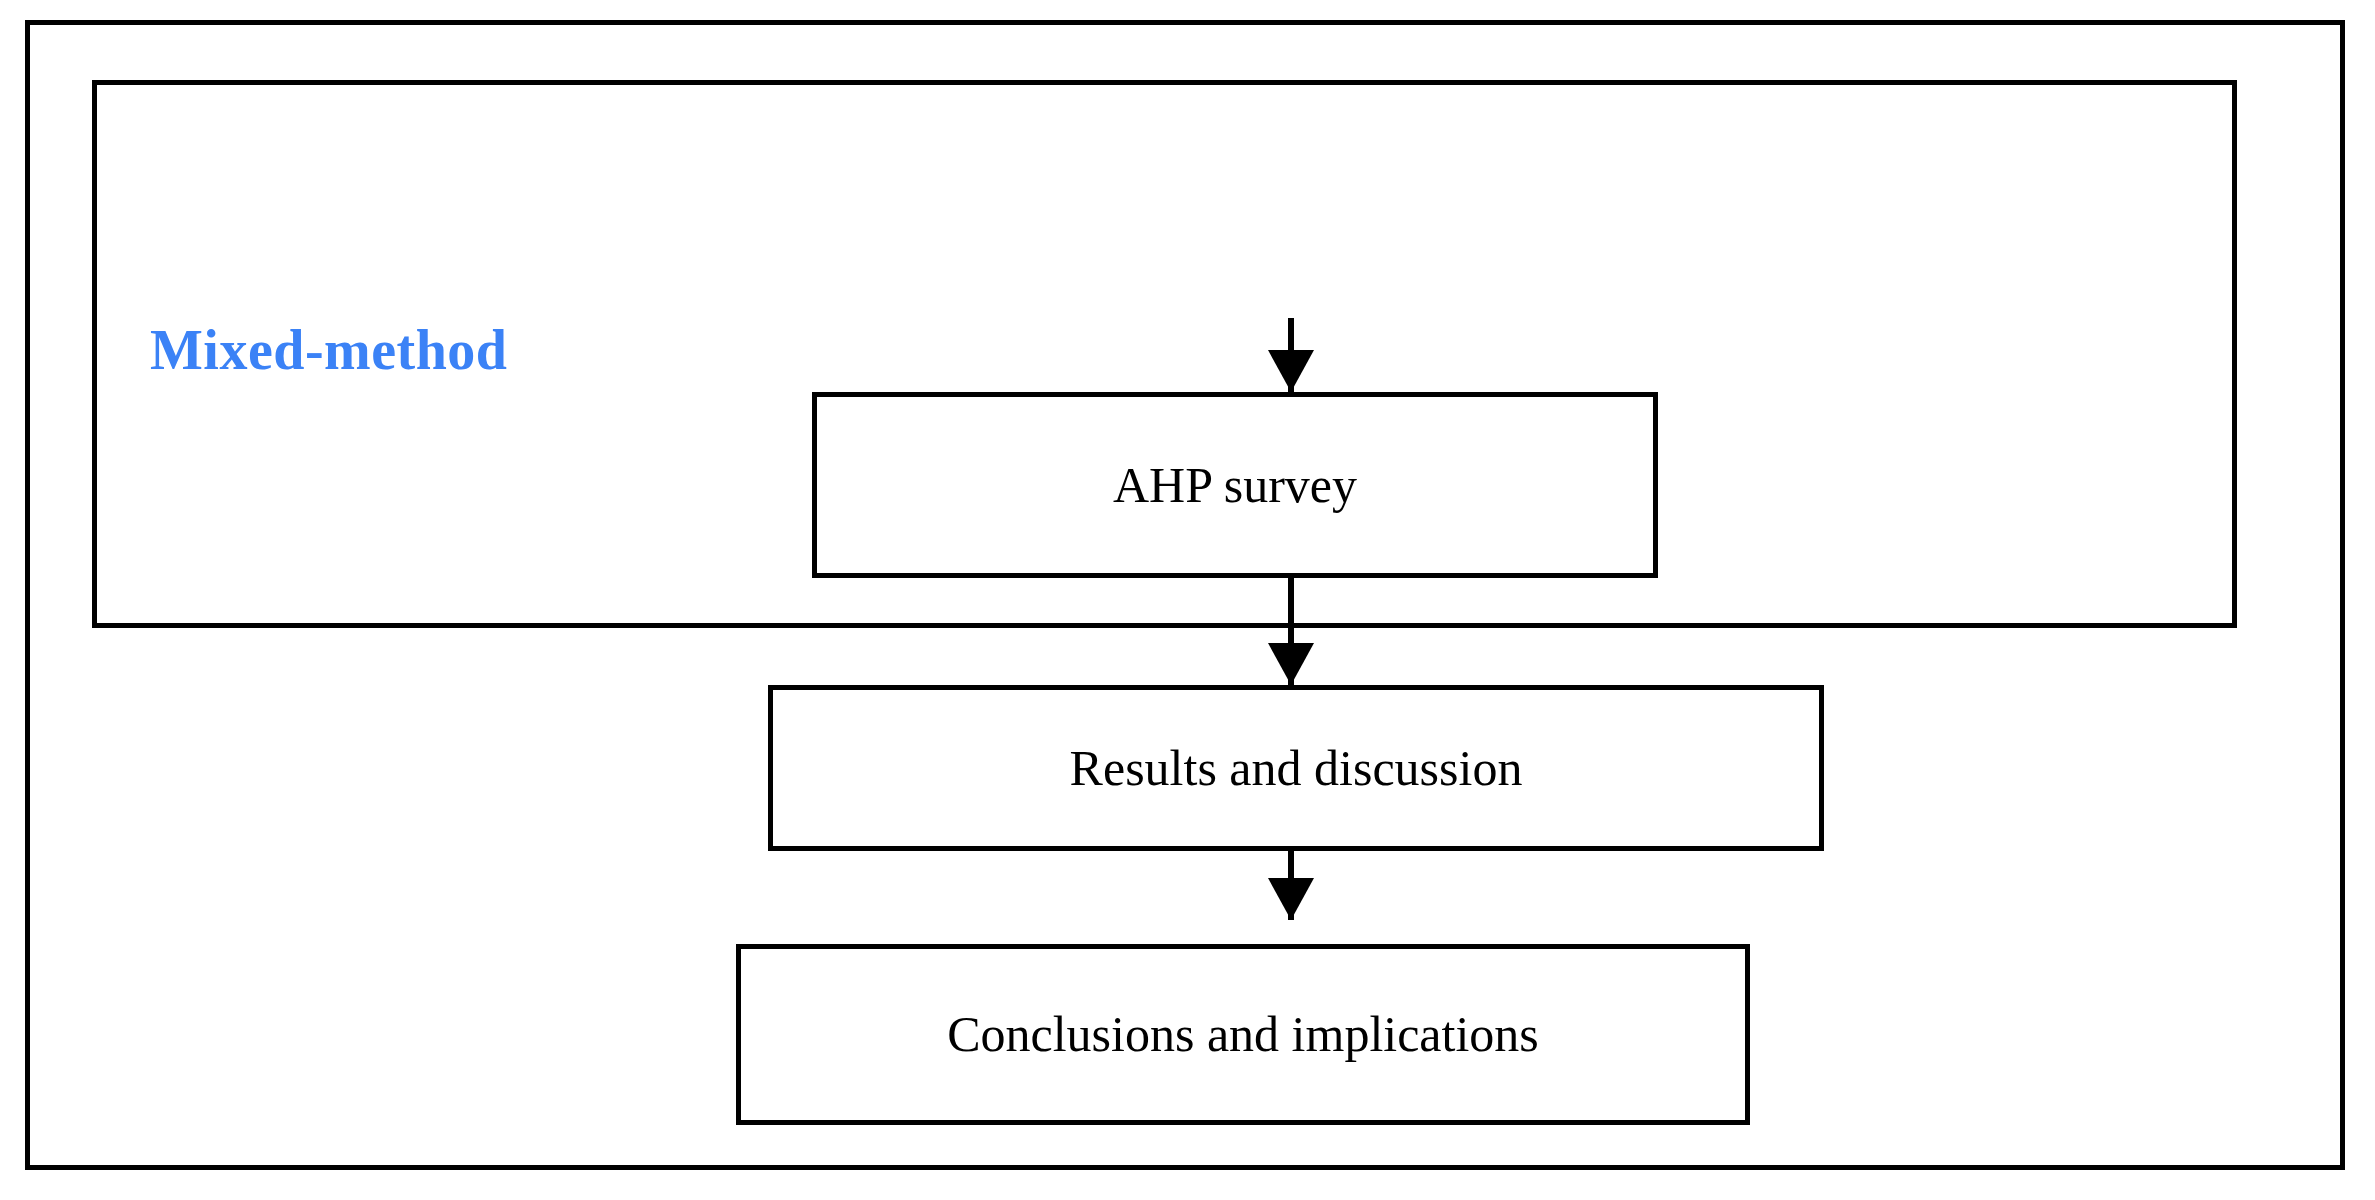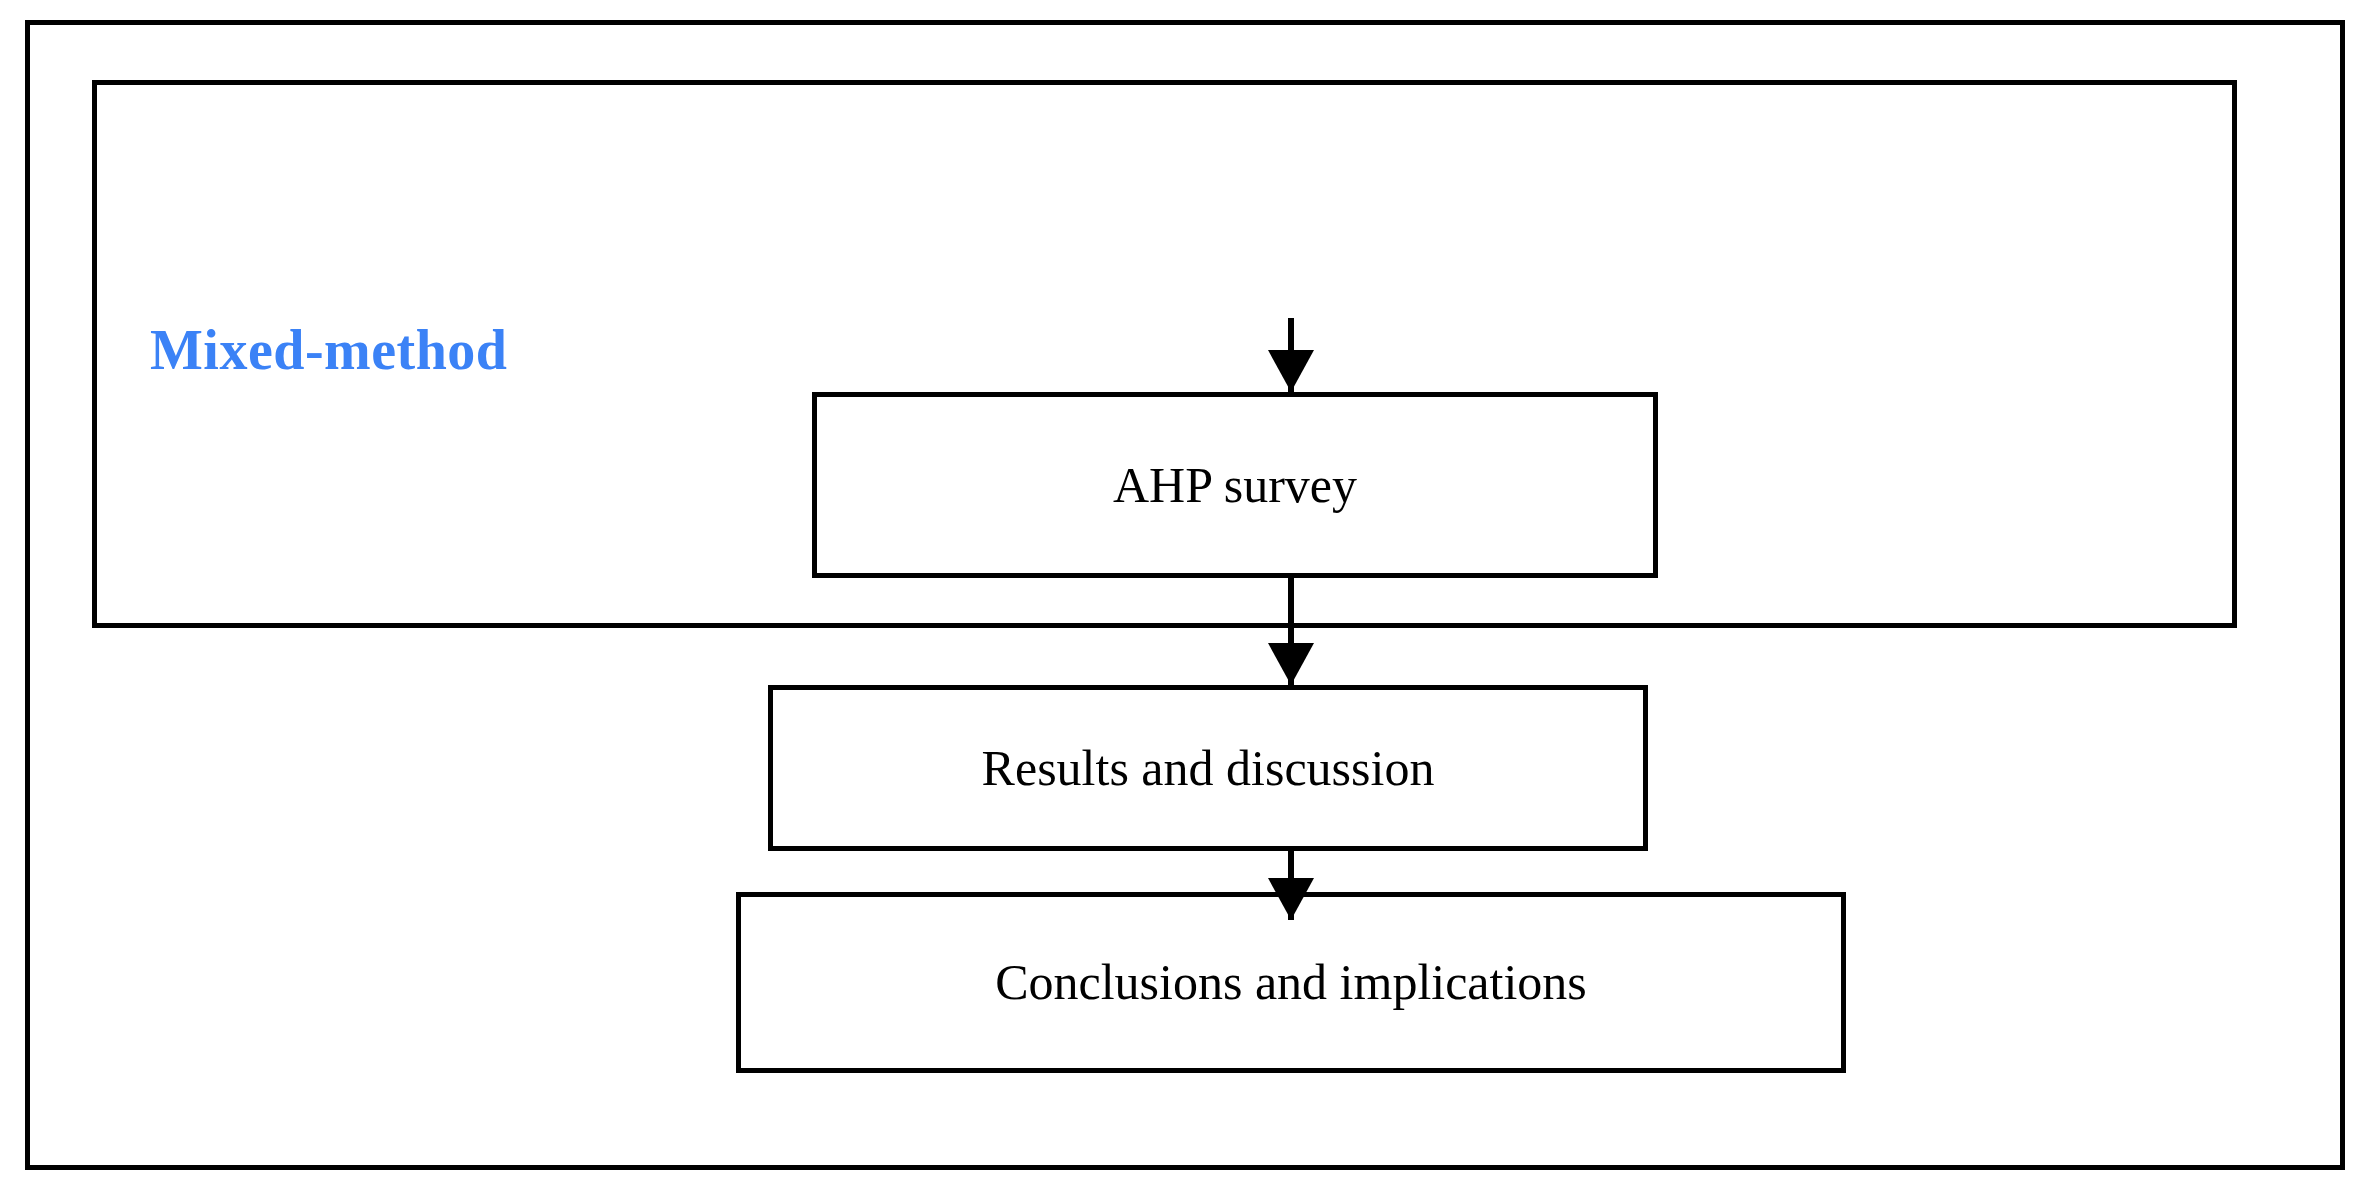--- a/index.html
+++ b/index.html
@@ -81,27 +81,27 @@
   }
   #node-ahp {
     left: 812px;
     top: 392px;
     width: 846px;
     height: 186px;
   }
   #node-results {
     left: 768px;
     top: 685px;
-    width: 880px;
+    width: 1056px;
     height: 166px;
   }
   #node-conclusions {
     left: 736px;
-    top: 892px;
-    width: 1110px;
+    top: 944px;
+    width: 1014px;
     height: 181px;
   }
 
   
   .connector {
     position: absolute;
     width: 0;
     height: 0;
   }
   .connector .shaft {

